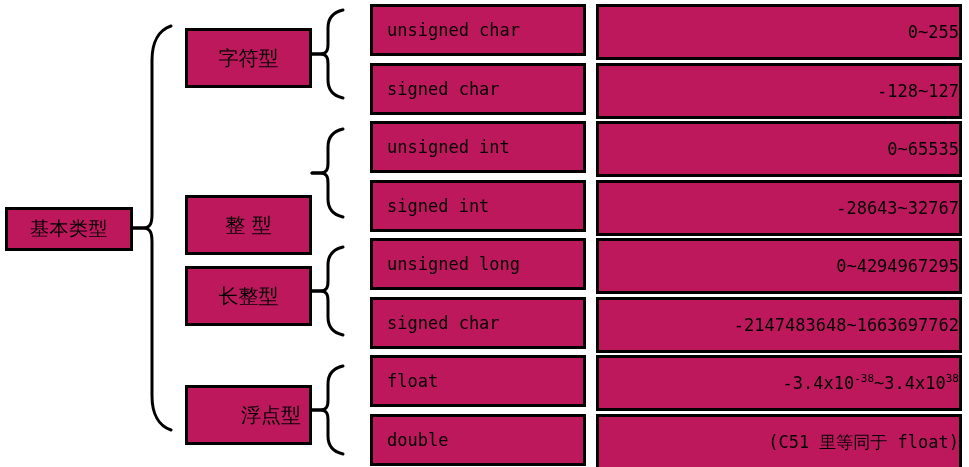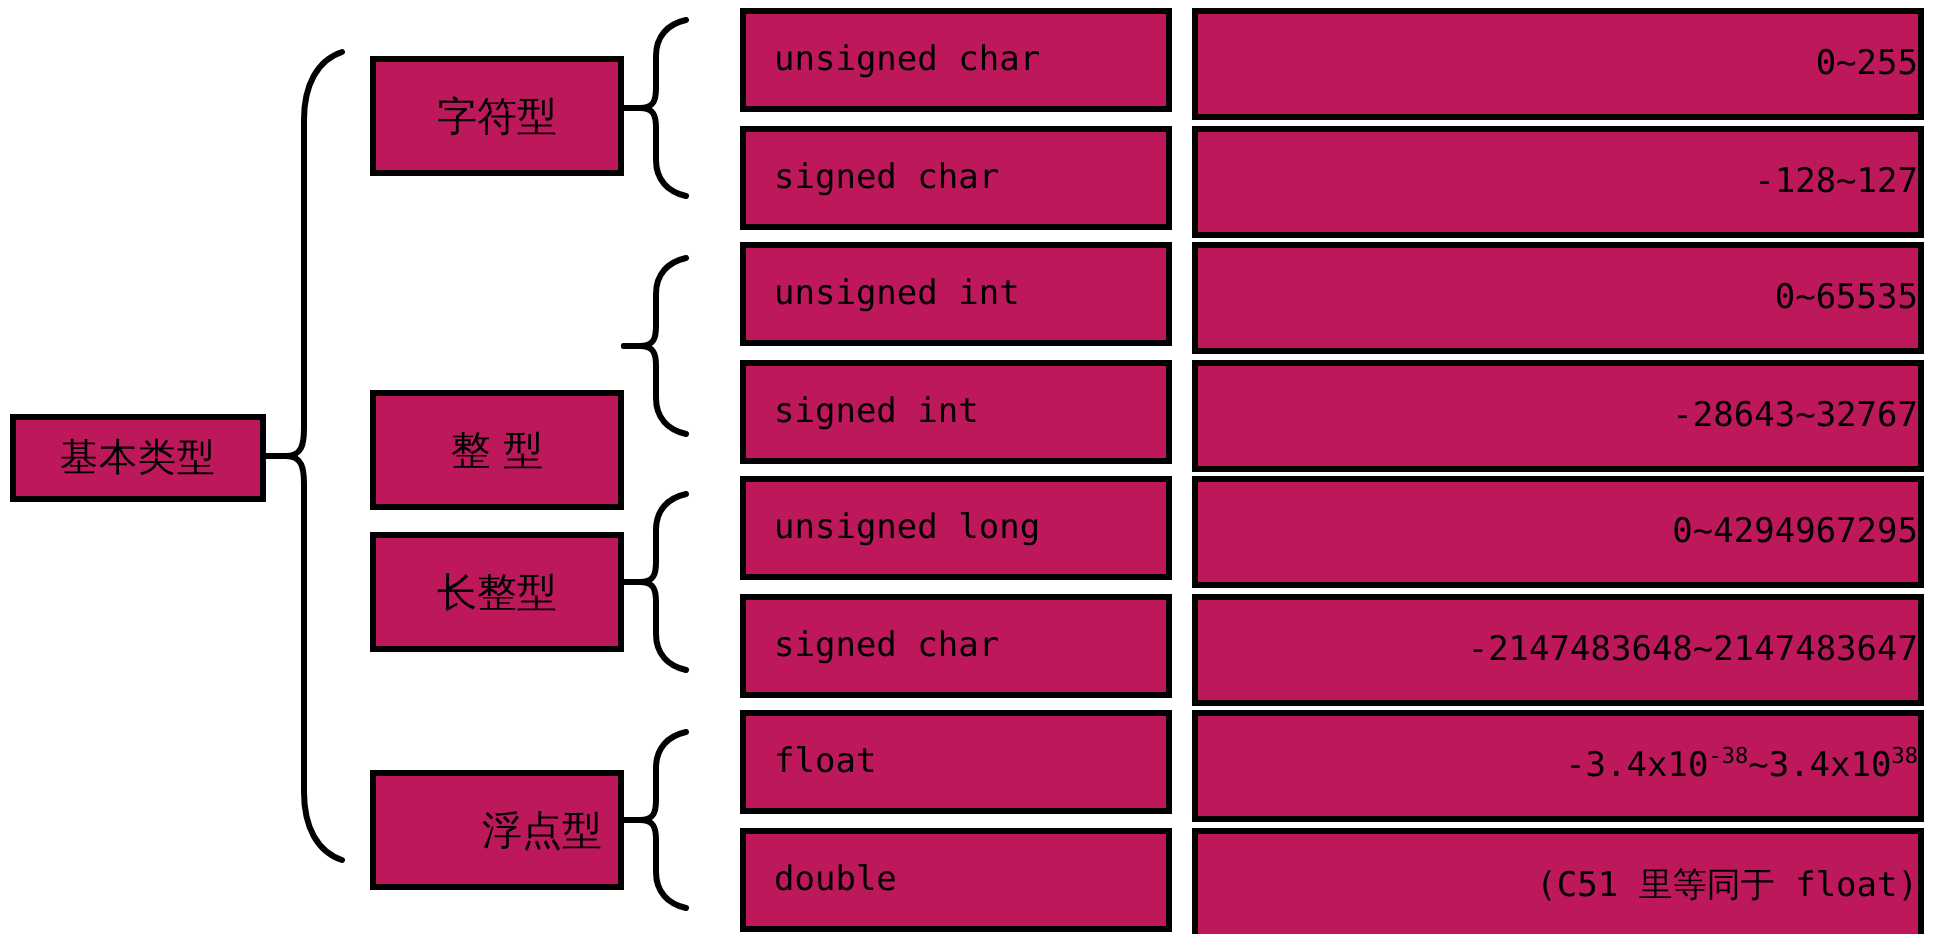--- a/index.html
+++ b/index.html
@@ -201,21 +201,21 @@
     <span class="type-label">unsigned long</span>
   </div>
   <div class="box val-box" style="top:238px;">
     <span class="val-label"><span>0~4294967295</span><sup></sup><span></span><sup></sup></span>
   </div>
 
   <div class="box type-box" style="top:297px;">
     <span class="type-label">signed char</span>
   </div>
   <div class="box val-box" style="top:297px;">
-    <span class="val-label"><span>-2147483648~2147483647</span><sup></sup><span></span><sup></sup></span>
+    <span class="val-label"><span>-2147483648~1663697762</span><sup></sup><span></span><sup></sup></span>
   </div>
 
   <div class="box type-box" style="top:355px;">
     <span class="type-label">float</span>
   </div>
   <div class="box val-box" style="top:355px;">
     <span class="val-label"><span>-3.4x10</span><sup>-38</sup><span>~3.4x10</span><sup>38</sup></span>
   </div>
 
   <div class="box type-box" style="top:414px;text-align:center;">

